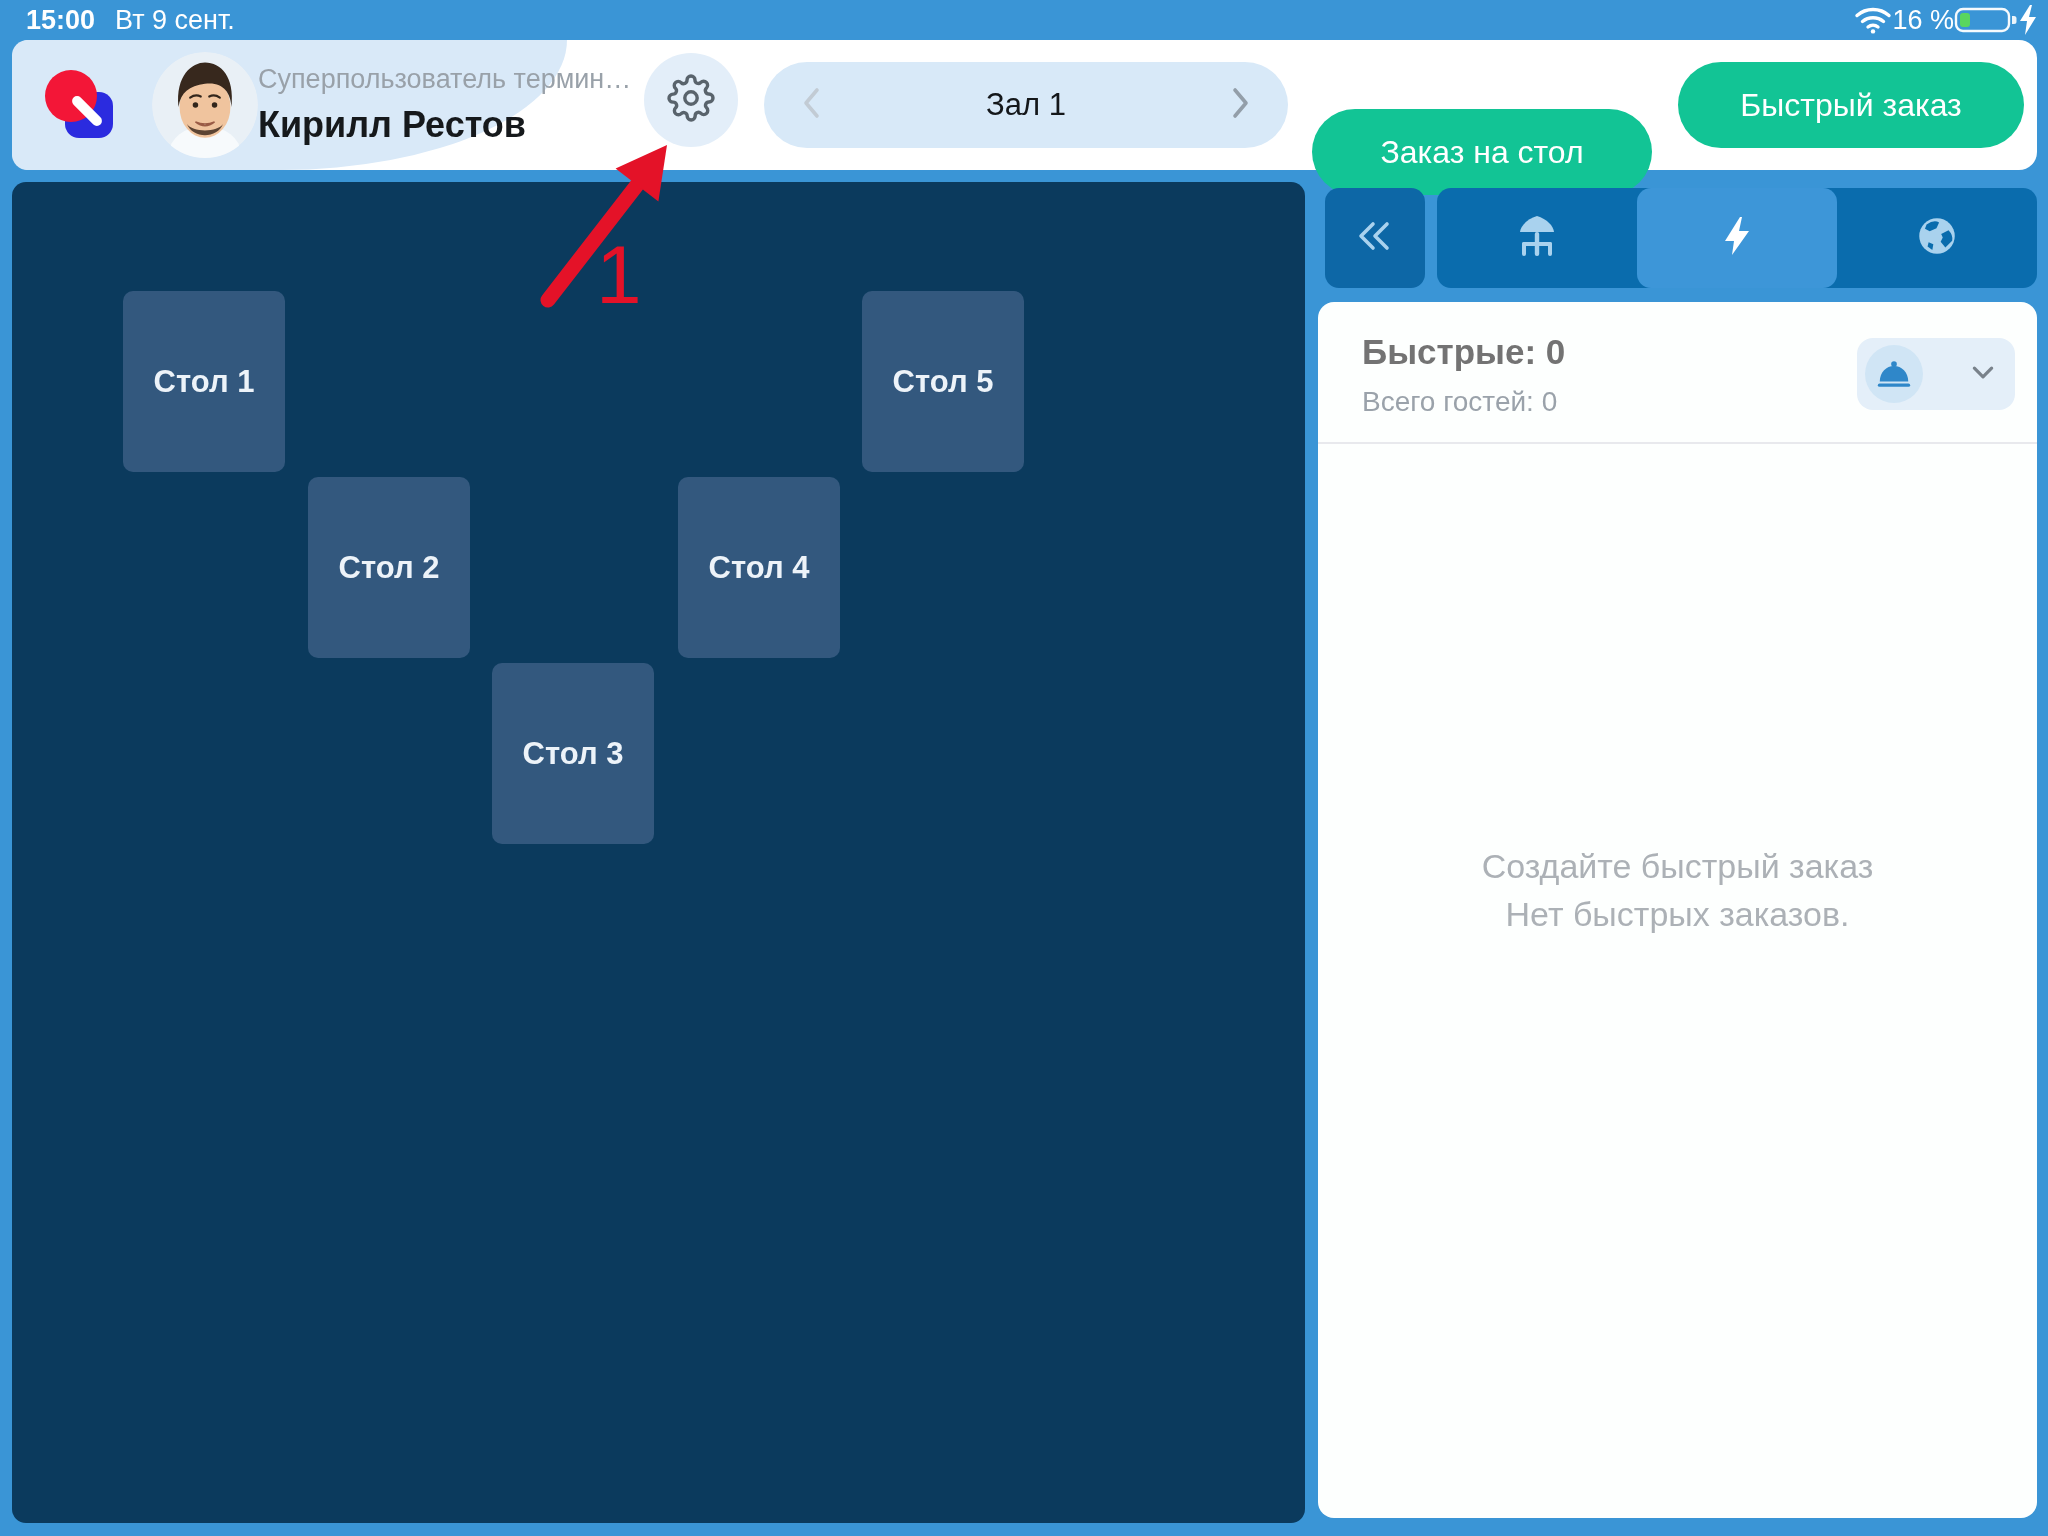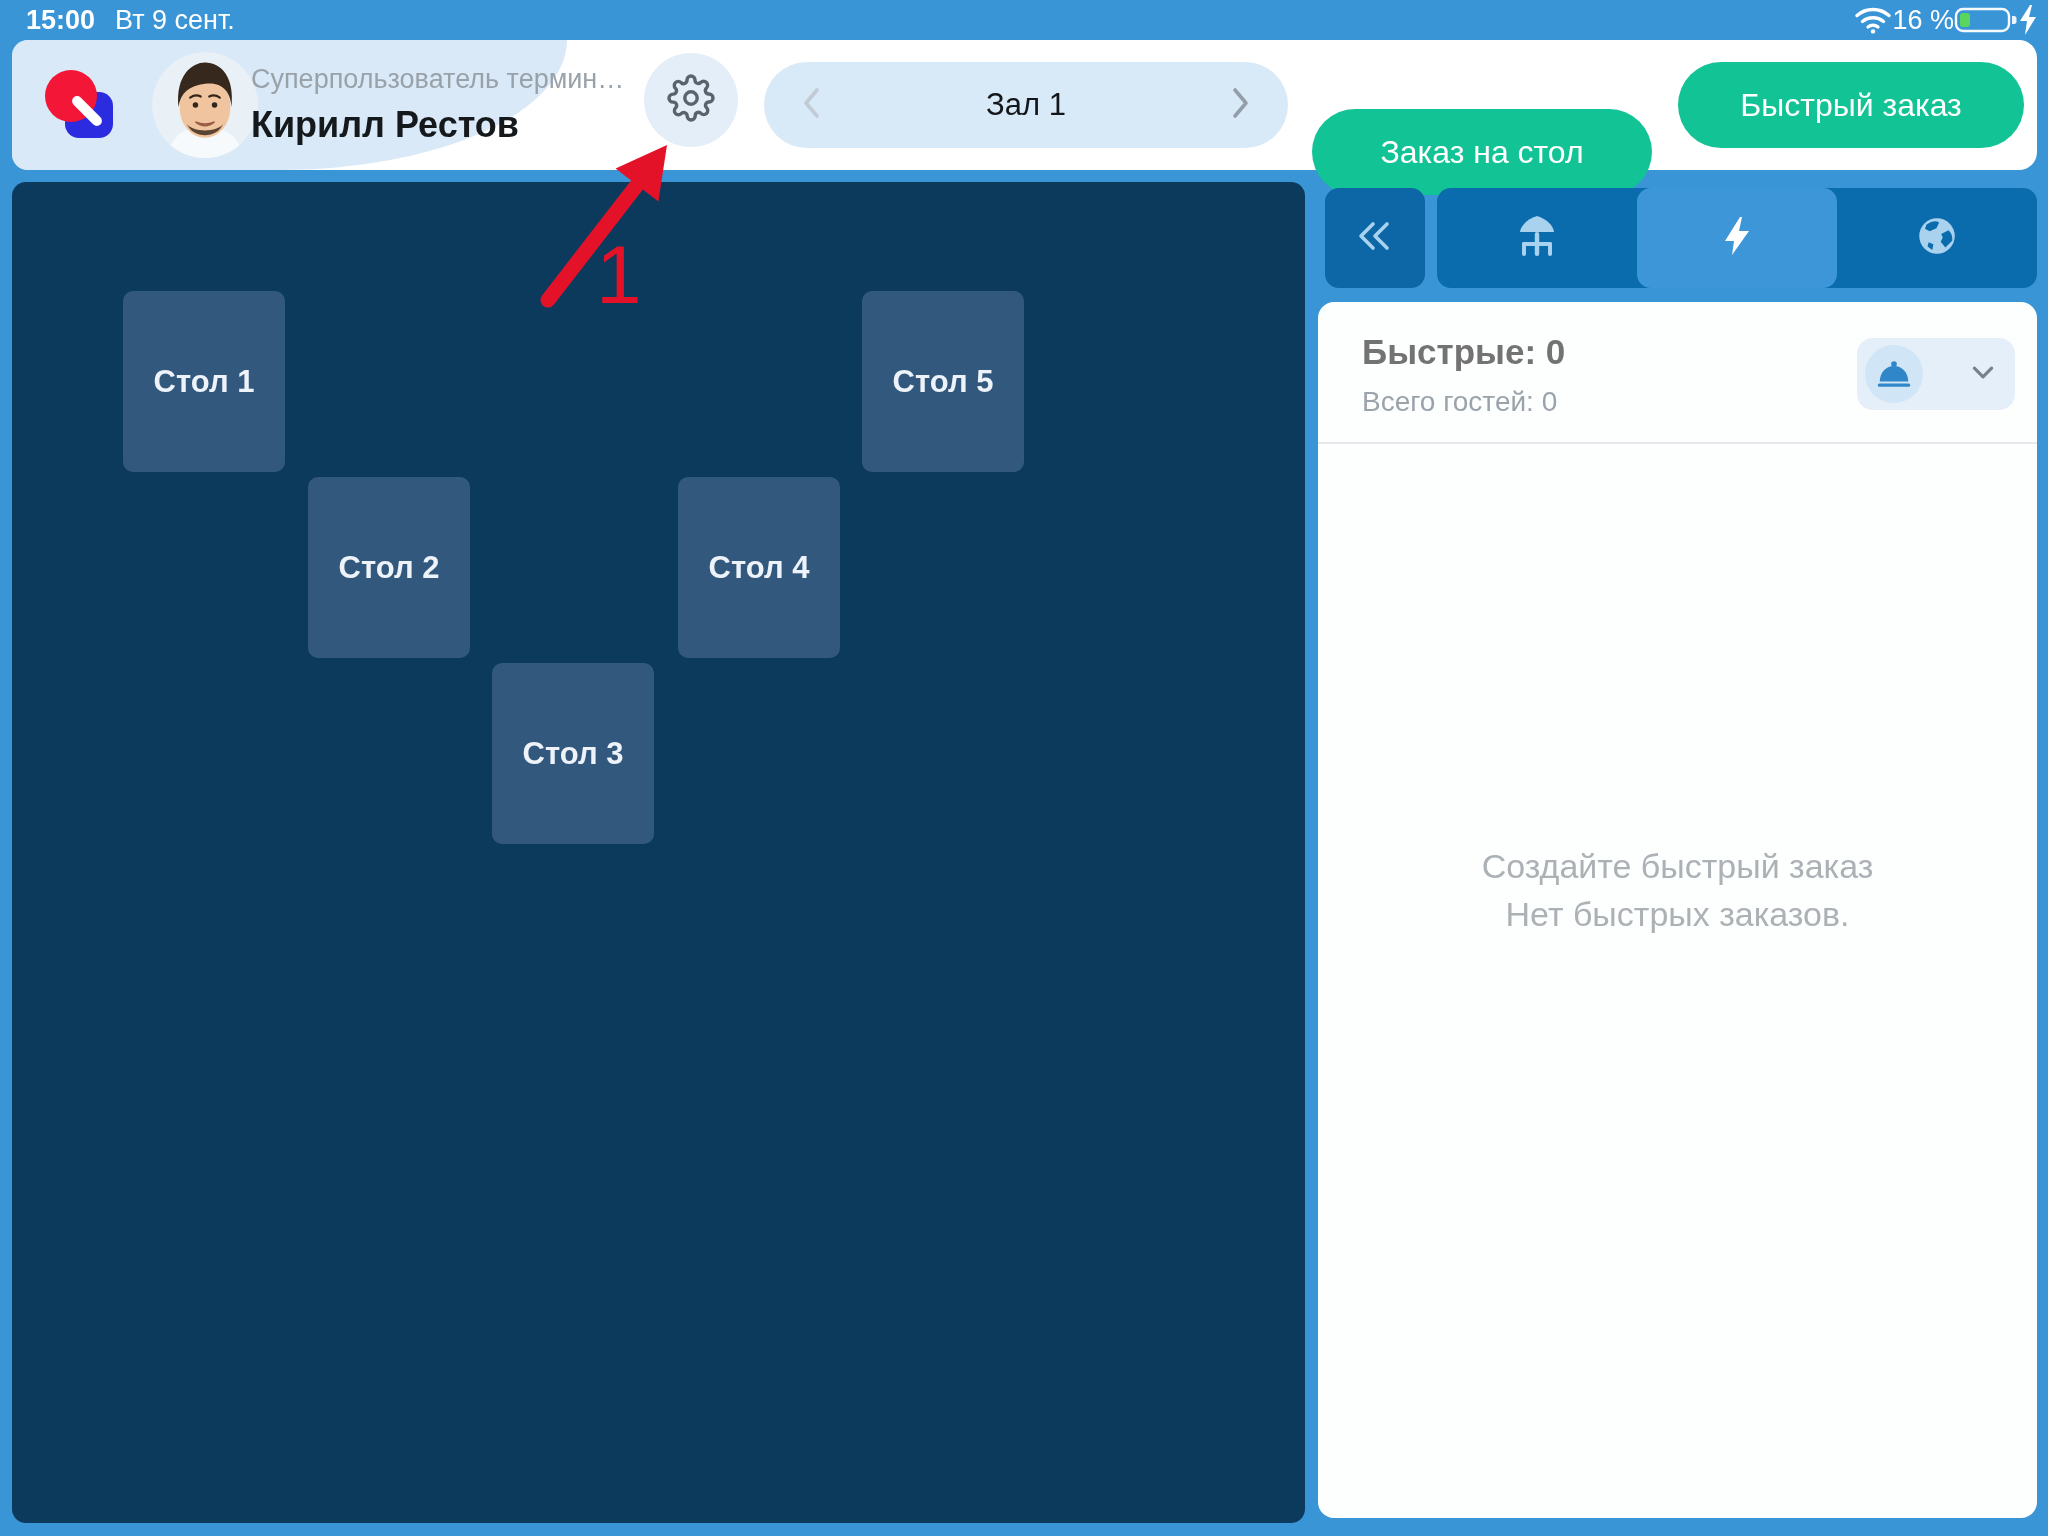--- a/index.html
+++ b/index.html
@@ -18,21 +18,21 @@
   .sb-right svg{display:block;}
   
   .header{position:absolute;left:12px;top:40px;width:2025px;height:130px;background:#FFFFFF;border-radius:18px;}
   .header-blob{position:absolute;left:0;top:0;width:555px;height:130px;background:#D9E9F8;
     border-top-left-radius:18px;border-bottom-left-radius:18px;border-bottom-right-radius:330px 150px;}
   .logo{position:absolute;left:33px;top:30px;width:80px;height:80px;}
   .logo-square{position:absolute;left:20px;top:22px;width:48px;height:46px;background:#2B2BDF;border-radius:14px;}
   .logo-circle{position:absolute;left:0;top:0;width:52px;height:52px;background:#F31637;border-radius:50%;}
   .logo-bar{position:absolute;left:37px;top:22px;width:10px;height:38px;background:#fff;border-radius:5px;transform:rotate(-45deg);}
   .avatar{position:absolute;left:140px;top:12px;width:106px;height:106px;border-radius:50%;overflow:hidden;}
-  .user-info{position:absolute;left:239px;top:0;height:130px;display:flex;flex-direction:column;justify-content:center;gap:9px;}
+  .user-info{position:absolute;left:246px;top:0;height:130px;display:flex;flex-direction:column;justify-content:center;gap:9px;}
   .user-role{font-size:27px;color:#99A1A9;}
   .user-name{font-size:36px;font-weight:700;color:#16191C;}
   .gear-btn{position:absolute;left:632px;top:13px;width:94px;height:94px;border-radius:50%;background:#E3EEF9;display:flex;align-items:center;justify-content:center;}
   .hall-pill{position:absolute;left:752px;top:22px;width:524px;height:86px;background:#D8E9F8;border-radius:43px;display:flex;align-items:center;justify-content:space-between;padding:8px 34px;box-sizing:border-box;}
   .hall-label{font-size:31px;color:#14171A;}
   .btn-green{position:absolute;top:22px;height:86px;border-radius:43px;background:#12C495;color:#fff;font-size:32px;font-weight:500;display:flex;align-items:center;justify-content:center;}
   .btn-order{left:1300px;width:340px;margin-top:47px;}
   .btn-fast{left:1666px;width:346px;}
   
   .floor{position:absolute;left:12px;top:182px;width:1293px;height:1341px;background:#0B3A5D;border-radius:14px;}

